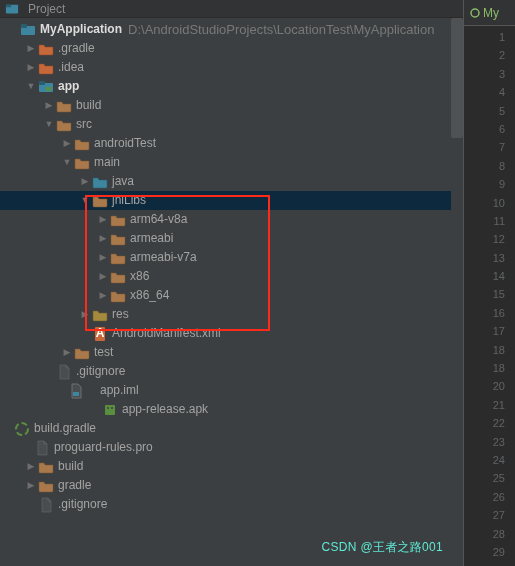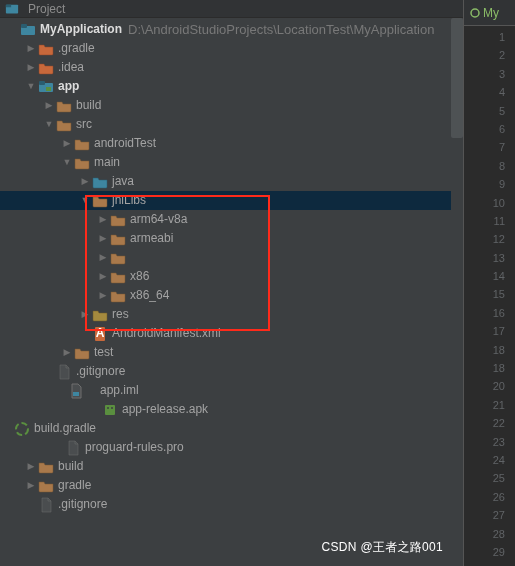--- a/index.html
+++ b/index.html
@@ -15,21 +15,21 @@
 .tree { padding-top: 2px; text-align: right; }
 .row { display: flex; align-items: center; height: 19px; line-height: 19px; white-space: nowrap; }
 .row.selected { background: #0d293e; }
 .arrow { width: 14px; display: inline-flex; justify-content: center; color: #6e6e6e; font-size: 9px; }
 .arrow.blank { visibility: hidden; }
 .ficon { width: 16px; height: 16px; margin-right: 4px; display: inline-flex; align-items: center; justify-content: center; }
 .label { color: #a3a3a3; }
 .label.bold { font-weight: bold; color: #dcdcdc; }
 .path { color: #787878; margin-left: 6px; font-size: 13px; }
 .highlight-box { position: absolute; border: 2px solid #ff2a1a; left: 85px; top: 195px; width: 185px; height: 136px; pointer-events: none; }
-.watermark { position: absolute; right: 20px; bottom: 10px; color: #ffffff; font-size: 12px; letter-spacing: 0.3px; }
+.watermark { position: absolute; right: 20px; bottom: 10px; color: #5eead4; font-size: 12px; letter-spacing: 0.3px; }
 svg { display: block; }
 </style>
 </head>
 <body>
 
 <div class="tree-panel">
   <div class="header">
     <span class="ficon">
       <svg width="14" height="14" viewBox="0 0 16 16">
           <rect x="1" y="3" width="14" height="10" rx="1" fill="#3e86a0"></rect>
@@ -151,20 +151,21 @@
         </span>
         <span class="label">armeabi</span>
       </div>
       <div class="row" style="padding-left: 96px;">
         <span class="arrow">▶</span>
         <span class="ficon">
           <svg width="16" height="16" viewBox="0 0 16 16">
             <path d="M1 4h5l1 2h8v7a1 1 0 0 1-1 1H2a1 1 0 0 1-1-1z" fill="#a9794b" stroke="#755533" stroke-width="0.5"></path>
           </svg>
         </span>
+        <span class="label">armeabi-v7a</span>
       </div>
       <div class="row" style="padding-left: 96px;">
         <span class="arrow">▶</span>
         <span class="ficon">
           <svg width="16" height="16" viewBox="0 0 16 16">
             <path d="M1 4h5l1 2h8v7a1 1 0 0 1-1 1H2a1 1 0 0 1-1-1z" fill="#a9794b" stroke="#755533" stroke-width="0.5"></path>
           </svg>
         </span>
         <span class="label">x86</span>
       </div>
@@ -238,21 +239,21 @@
       </div>
       <div class="row" style="">
         <span class="arrow blank">▶</span>
         <span class="ficon">
           <svg width="16" height="16" viewBox="0 0 16 16">
             <circle cx="8" cy="8" r="6" fill="none" stroke="#5a8f3f" stroke-width="2" stroke-dasharray="6 3"></circle>
           </svg>
         </span>
         <span class="label">build.gradle</span>
       </div>
-      <div class="row" style="padding-left: 51px;">
+      <div class="row" style="padding-left: 20px;">
         <span class="arrow blank">▶</span>
         <span class="ficon">
           <svg width="16" height="16" viewBox="0 0 16 16">
             <path d="M4 1h6l3 3v11H4z" fill="#4a4d4f" stroke="#6e6e6e" stroke-width="0.5"></path>
             <path d="M10 1v3h3" fill="none" stroke="#6e6e6e" stroke-width="0.5"></path>
           </svg>
         </span>
         <span class="label">proguard-rules.pro</span>
       </div>
       <div class="row" style="padding-left: 24px;">

